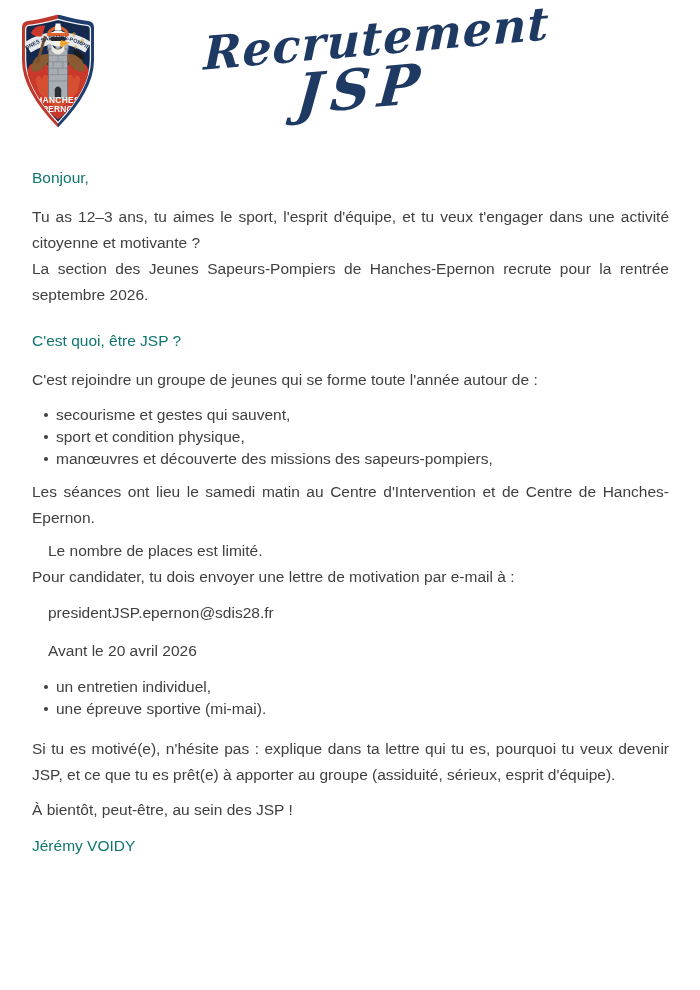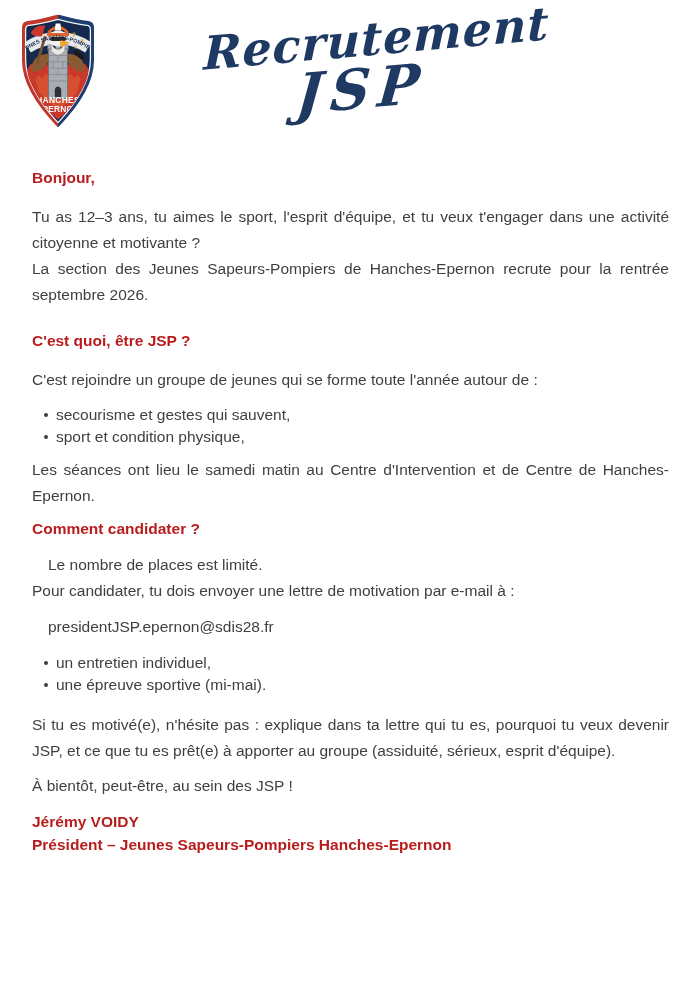--- a/index.html
+++ b/index.html
@@ -20,21 +20,21 @@
   }
   .title-line1 { font-size:46px; line-height:52px; letter-spacing:1px; transform:skewX(-6deg); }
   .title-line2 { font-size:55px; line-height:54px; letter-spacing:8px; margin-top:-4px; transform:skewX(-10deg); }
 
   
   .content {
     position:absolute; left:32px; top:165px; width:637px;
     font-size:15.5px; line-height:26px; color:#3f3f3f;
   }
   .content p { margin:0; }
-  .navy { color:#b91c1c; font-weight:bold; }
+  .navy { color:#0f766e; font-weight:normal; }
   .just { text-align:justify; }
   .indent { padding-left:16px; }
 
   .greet      { margin-bottom:13px !important; }
   .intro2     { margin-bottom:20px !important; }
   .h-sec      { margin-bottom:13px !important; }
   .lead       { margin-bottom:11px !important; }
   .sessions   { margin-bottom:7px  !important; }
   .h-apply    { margin-bottom:10px !important; }
   .apply-line { margin-bottom:10px !important; }
@@ -158,34 +158,34 @@
 
     <p class="just">Tu as 12–3 ans, tu aimes le sport, l'esprit d'équipe, et tu veux t'engager dans une activité citoyenne et motivante ?</p>
     <p class="just intro2">La section des Jeunes Sapeurs-Pompiers de Hanches-Epernon recrute pour la rentrée septembre 2026.</p>
 
     <p class="navy h-sec">C'est quoi, être JSP ?</p>
     <p class="lead">C'est rejoindre un groupe de jeunes qui se forme toute l'année autour de :</p>
 
     <ul class="bullets">
       <li>secourisme et gestes qui sauvent,</li>
       <li>sport et condition physique,</li>
+      <li>manœuvres et découverte des missions des sapeurs-pompiers,</li>
     </ul>
 
     <p class="just sessions">Les séances ont lieu le samedi matin au Centre d'Intervention et de Centre de Hanches-Epernon.</p>
 
-    <p class="navy h-apply">Comment candidater ?</p>
     <p class="indent">Le nombre de places est limité.</p>
     <p class="apply-line">Pour candidater, tu dois envoyer une lettre de motivation par e-mail à :</p>
     <p class="indent email">presidentJSP.epernon@sdis28.fr</p>
+    <p class="indent deadline">Avant le 20 avril 2026</p>
 
     <ul class="bullets steps">
       <li>un entretien individuel,</li>
       <li>une épreuve sportive (mi-mai).</li>
     </ul>
 
     <p class="just closing">Si tu es motivé(e), n'hésite pas : explique dans ta lettre qui tu es, pourquoi tu veux devenir JSP, et ce que tu es prêt(e) à apporter au groupe (assiduité, sérieux, esprit d'équipe).</p>
     <p class="farewell">À bientôt, peut-être, au sein des JSP !</p>
 
     <p class="navy sig">Jérémy VOIDY</p>
-    <p class="navy sig">Président – Jeunes Sapeurs-Pompiers Hanches-Epernon</p>
   </div>
 
 </div>
 
 </body></html>

